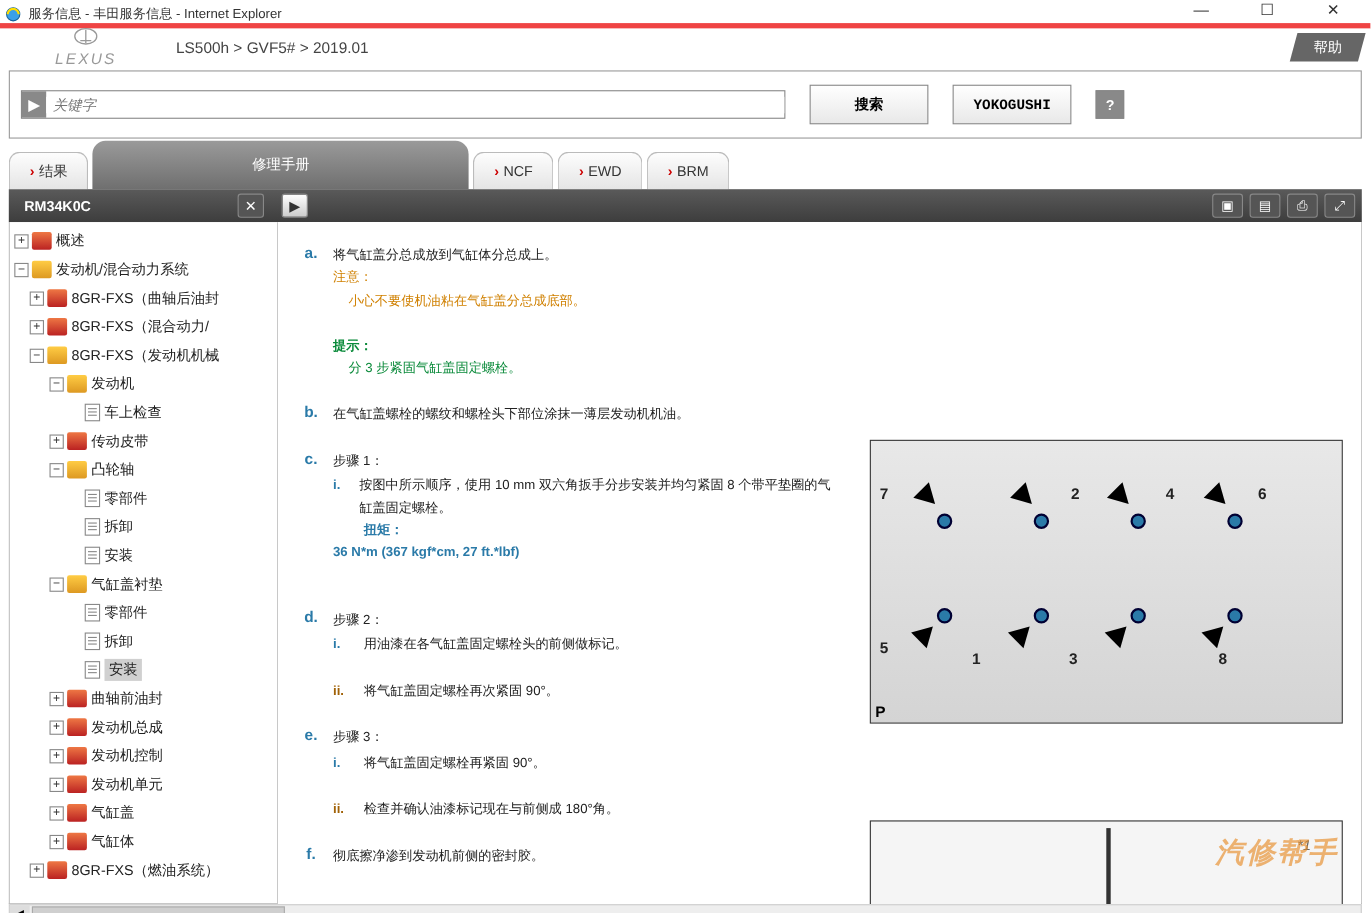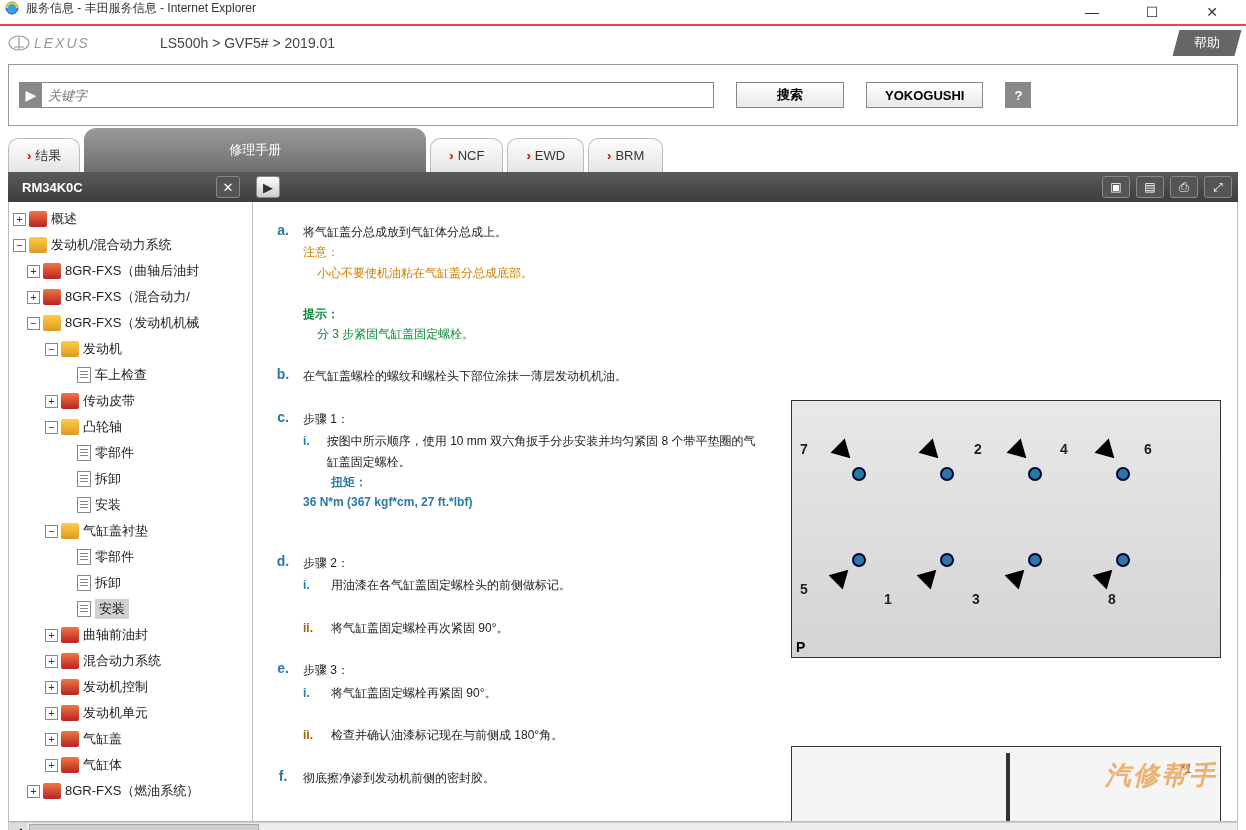--- a/index.html
+++ b/index.html
@@ -1,38 +1,38 @@
 <!DOCTYPE html>
 <html><head>
 <meta charset="utf-8">
 <style>
 * { margin: 0; padding: 0; box-sizing: border-box; font-family: "Microsoft YaHei", Arial, sans-serif; }
 body { width: 1246px; height: 830px; background: #fff; overflow: hidden; font-size: 13px; }
 
 
-.titlebar { height: 26px; display: flex; align-items: flex-start; padding: 0 4px; border-bottom: 2px solid #ef4444; }
+.titlebar { height: 26px; display: flex; align-items: flex-end; padding: 0 4px; border-bottom: 5px solid #ef4444; }
 .titlebar .ie-icon { width: 16px; height: 16px; margin-right: 6px; display: inline-flex; align-items: center; justify-content: center; }
 .titlebar .title { flex: 1; font-size: 12px; color: #333; }
 .titlebar .win-controls { display: flex; gap: 24px; padding-right: 12px; }
 .titlebar .win-btn { width: 36px; height: 24px; display: flex; align-items: center; justify-content: center; font-size: 14px; color: #333; }
 
 
 .header { height: 34px; display: flex; align-items: center; padding: 0 8px; background: #fff; }
-.brand { width: 140px; color: #999; font-style: italic; letter-spacing: 2px; font-size: 14px; display: flex; align-items: center; gap: 4px; }
+.brand { width: 140px; color: #999; font-style: italic; letter-spacing: 2px; font-size: 14px; display: flex; align-items: center; gap: 4px; flex-direction: column; }
 .breadcrumb { flex: 1; font-size: 14px; color: #444; margin-left: 12px; }
 .help-btn { background: #666; color: #fff; padding: 4px 18px; font-size: 13px; transform: skewX(-15deg); }
 .help-btn span { display: inline-block; transform: skewX(15deg); }
 
 
 .search-row { height: 62px; background: #fff; border: 1px solid #999; margin: 4px 8px 0 8px; padding: 14px 10px; display: flex; align-items: center; gap: 22px; }
 .search-box { flex: 0 0 695px; height: 26px; border: 1px solid #888; display: flex; align-items: center; background: #fff; }
 .search-box .arrow { width: 22px; height: 100%; background: #898989; color: #fff; display: flex; align-items: center; justify-content: center; font-size: 14px; }
 .search-box input { flex: 1; border: none; outline: none; padding: 0 6px; font-size: 13px; font-style: italic; color: #888; }
-.top-btn { height: 26px; border: 1px solid #888; background: linear-gradient(#fff,#e8e8e8); padding: 0 40px; font-size: 13px; font-weight: bold; display: flex; align-items: center; justify-content: center; }
-.yokogushi { padding: 12px 18px; }
+.top-btn { height: 36px; border: 1px solid #888; background: linear-gradient(#fff,#e8e8e8); padding: 0 40px; font-size: 13px; font-weight: bold; display: flex; align-items: center; justify-content: center; }
+.yokogushi { padding: 12px 18px; font-family: Liberation Mono, monospace; }
 .help-q { width: 26px; height: 26px; border: 1px solid #888; background: #898989; color: #fff; font-weight: bold; display: flex; align-items: center; justify-content: center; }
 
 
 .tabs-row { height: 40px; display: flex; align-items: flex-end; margin: 6px 8px 0 8px; position: relative; }
 .tab { height: 34px; display: flex; align-items: center; padding: 0 18px; font-size: 13px; border-radius: 10px 10px 0 0; margin-right: 4px; position: relative; }
 .tab-small { background: linear-gradient(#fdfdfd,#e5e5e5); border: 1px solid #bbb; border-bottom: none; color: #333; }
 .tab-small .chev { color: #c00; font-weight: bold; margin-right: 4px; }
 .tab-wide { width: 342px; background: linear-gradient(#9a9a9a,#6f6f6f); color: #fff; justify-content: center; height: 44px; border-radius: 12px 12px 0 0; margin-top: -10px; }
 
 
@@ -250,21 +250,21 @@
           <span class="label">安装</span>
         </div>
       <div class="tree-row ind2">
           <span class="exp">+</span>
           <span class="ico ico-red"></span>
           <span class="label">曲轴前油封</span>
         </div>
       <div class="tree-row ind2">
           <span class="exp">+</span>
           <span class="ico ico-red"></span>
-          <span class="label">混合动力系统</span>
+          <span class="label">发动机总成</span>
         </div>
       <div class="tree-row ind2">
           <span class="exp">+</span>
           <span class="ico ico-red"></span>
           <span class="label">发动机控制</span>
         </div>
       <div class="tree-row ind2">
           <span class="exp">+</span>
           <span class="ico ico-red"></span>
           <span class="label">发动机单元</span>

